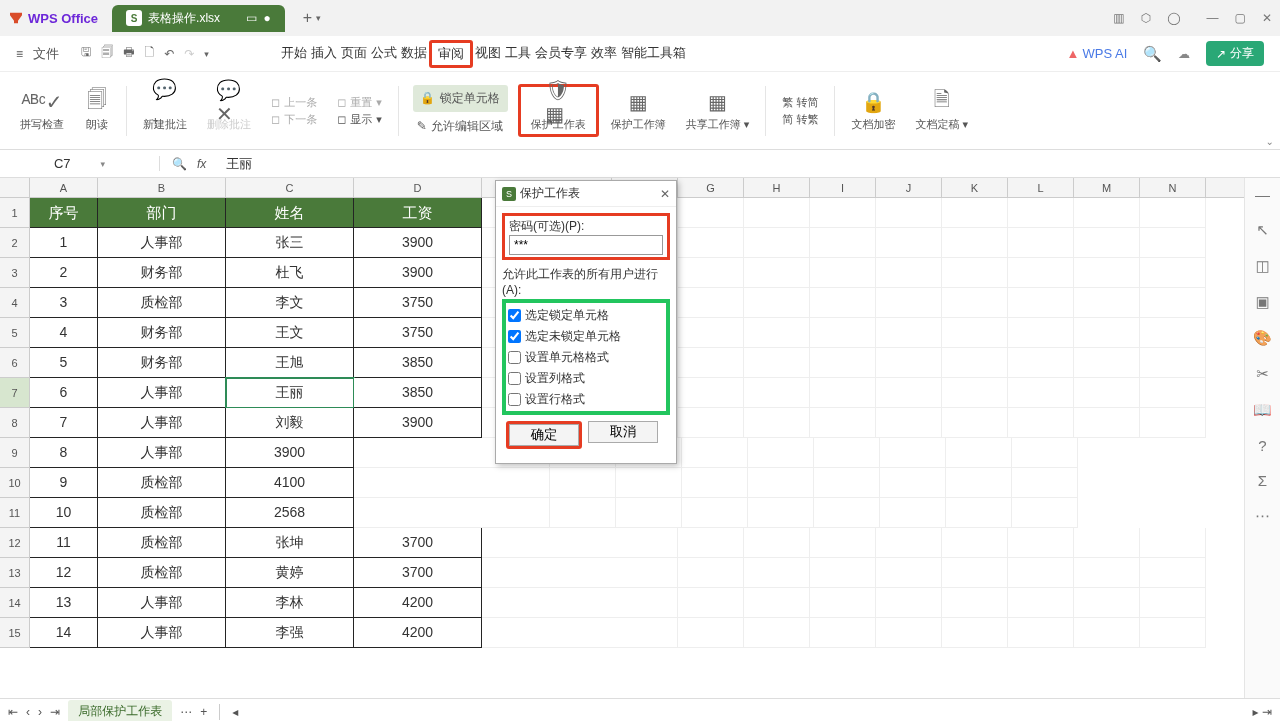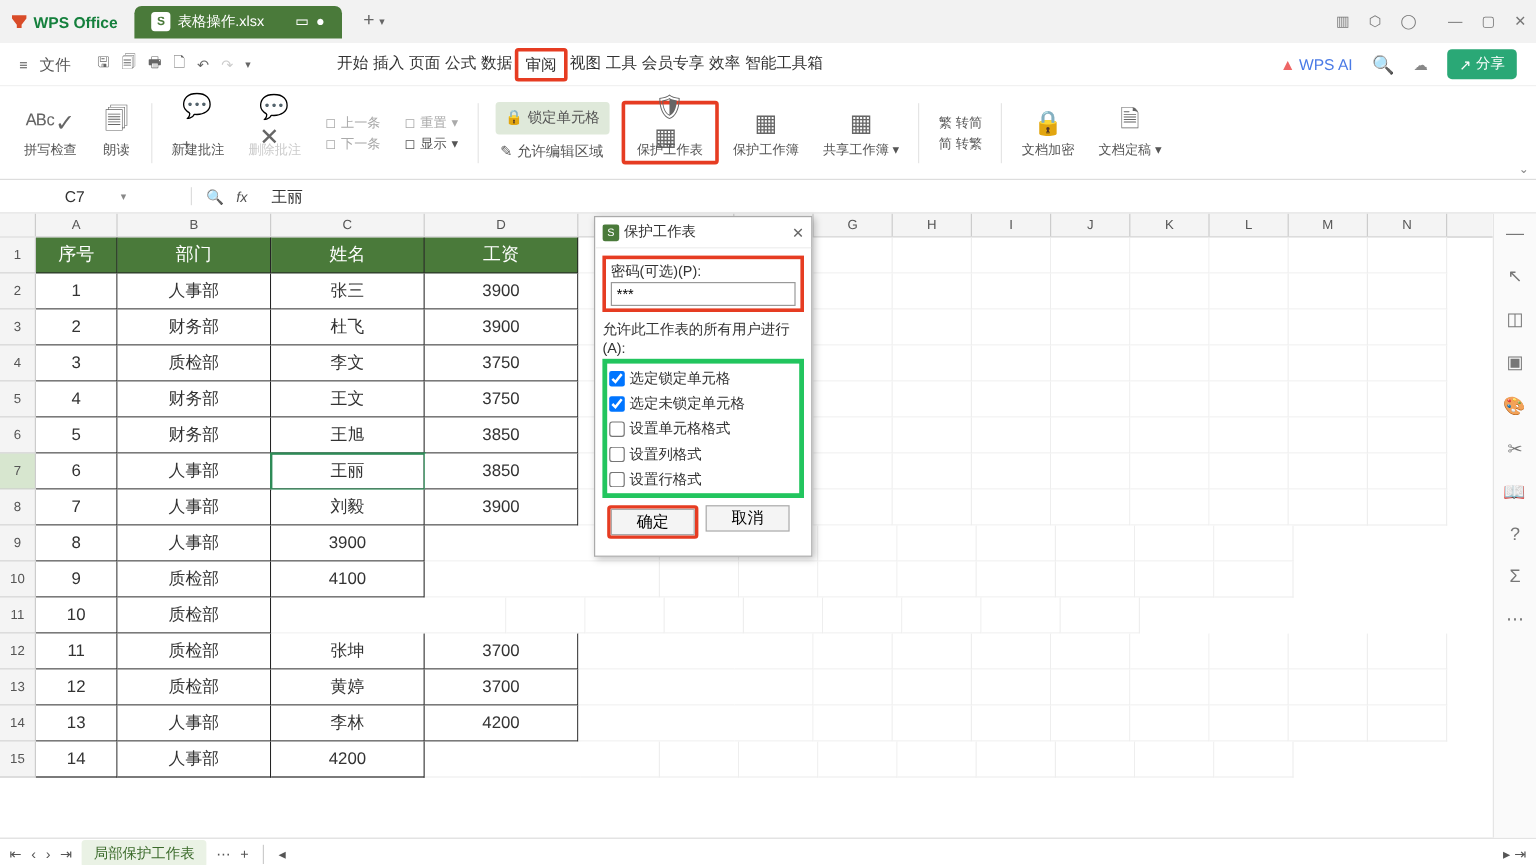--- a/index.html
+++ b/index.html
@@ -1,20 +1,20 @@
 <!DOCTYPE html>
 <html><head>
 <meta charset="utf-8">
 <style>
 * { margin: 0; padding: 0; box-sizing: border-box; font-family: "Microsoft YaHei", Arial, sans-serif; }
 body { background: #fff; font-size: 12px; color: #333; overflow: hidden; width: 1280px; height: 721px; position: relative; }
 
 
 .titlebar { height: 36px; background: #f2f2f2; display: flex; align-items: center; padding: 0 8px; }
-.app-logo { color: #15803d; font-weight: bold; font-size: 13px; display: flex; align-items: center; gap: 4px; }
+.app-logo { color: #6d28d9; font-weight: bold; font-size: 13px; display: flex; align-items: center; gap: 4px; }
 .app-logo svg { width: 16px; height: 16px; }
 .tab-file { background: #4a7a3a; color: #fff; padding: 5px 14px; border-radius: 6px 6px 0 0; margin-left: 14px; display: flex; align-items: center; gap: 6px; font-size: 12px; }
 .tab-file .S { background: #fff; color: #4a7a3a; width: 16px; height: 16px; border-radius: 3px; display: inline-flex; align-items: center; justify-content: center; font-weight: bold; font-size: 10px; }
 .tab-add { margin-left: 18px; display: flex; align-items: center; gap: 4px; color: #666; }
 .titlebar-right { margin-left: auto; display: flex; gap: 16px; align-items: center; color: #777; }
 .titlebar-right span, .titlebar-right svg { cursor: pointer; }
 .win-ctrl { display: flex; gap: 16px; margin-left: 10px; }
 
 
 .menubar { height: 36px; display: flex; align-items: center; padding: 0 16px; gap: 10px; background: #fff; border-bottom: 1px solid #eee; }
@@ -417,20 +417,21 @@
           <div class="cOther"></div>
           <div class="cOther"></div>
           <div class="cOther"></div>
           <div class="cOther"></div>
           <div class="cOther"></div>
         </div>
         <div class="row">
           <div class="row-h ">11</div>
           <div class="cell cA">10</div>
           <div class="cell cB">质检部</div>
+          <div class="cell cD">2568</div>
           <div class="cE" style="border-bottom:1px solid #eee;"></div>
           <div class="cOther"></div>
           <div class="cOther"></div>
           <div class="cOther"></div>
           <div class="cOther"></div>
           <div class="cOther"></div>
           <div class="cOther"></div>
           <div class="cOther"></div>
           <div class="cOther"></div>
           <div class="cOther"></div>
@@ -483,20 +484,21 @@
           <div class="cOther"></div>
           <div class="cOther"></div>
           <div class="cOther"></div>
           <div class="cOther"></div>
           <div class="cOther"></div>
         </div>
         <div class="row">
           <div class="row-h ">15</div>
           <div class="cell cA">14</div>
           <div class="cell cB">人事部</div>
+          <div class="cell cC">李强</div>
           <div class="cell cD">4200</div>
           <div class="cE" style="border-bottom:1px solid #eee;"></div>
           <div class="cOther"></div>
           <div class="cOther"></div>
           <div class="cOther"></div>
           <div class="cOther"></div>
           <div class="cOther"></div>
           <div class="cOther"></div>
           <div class="cOther"></div>
           <div class="cOther"></div>

